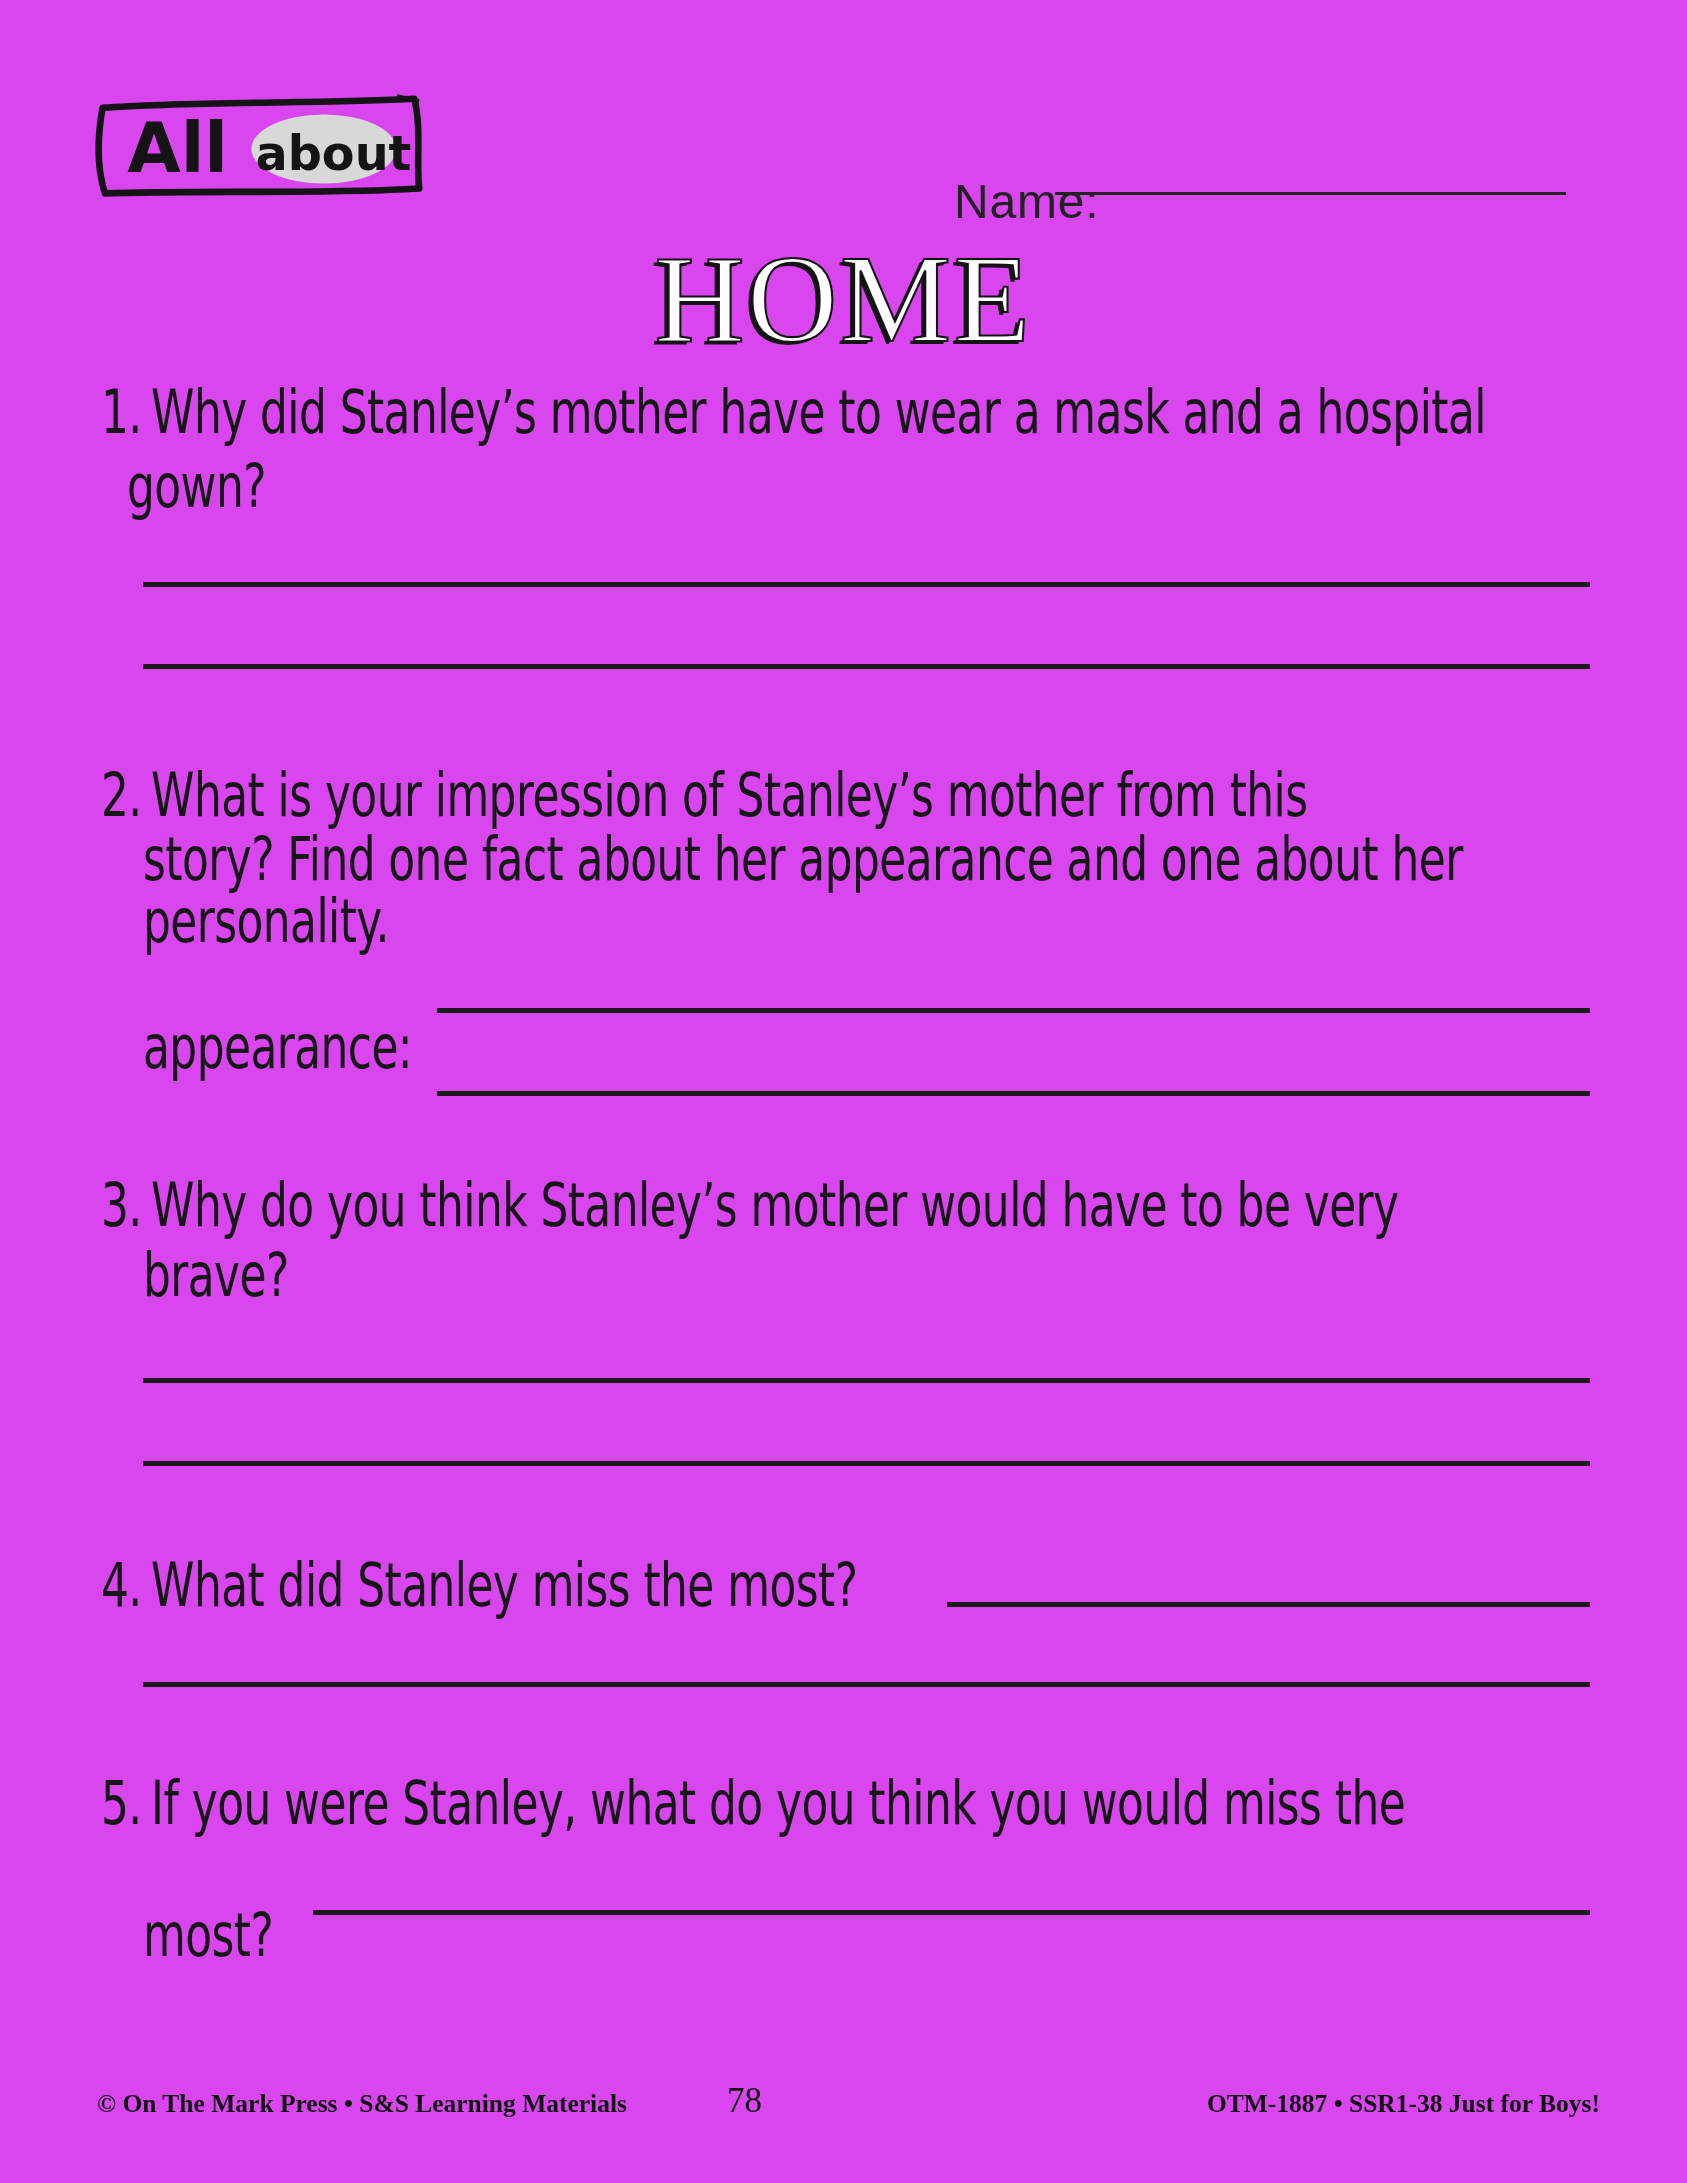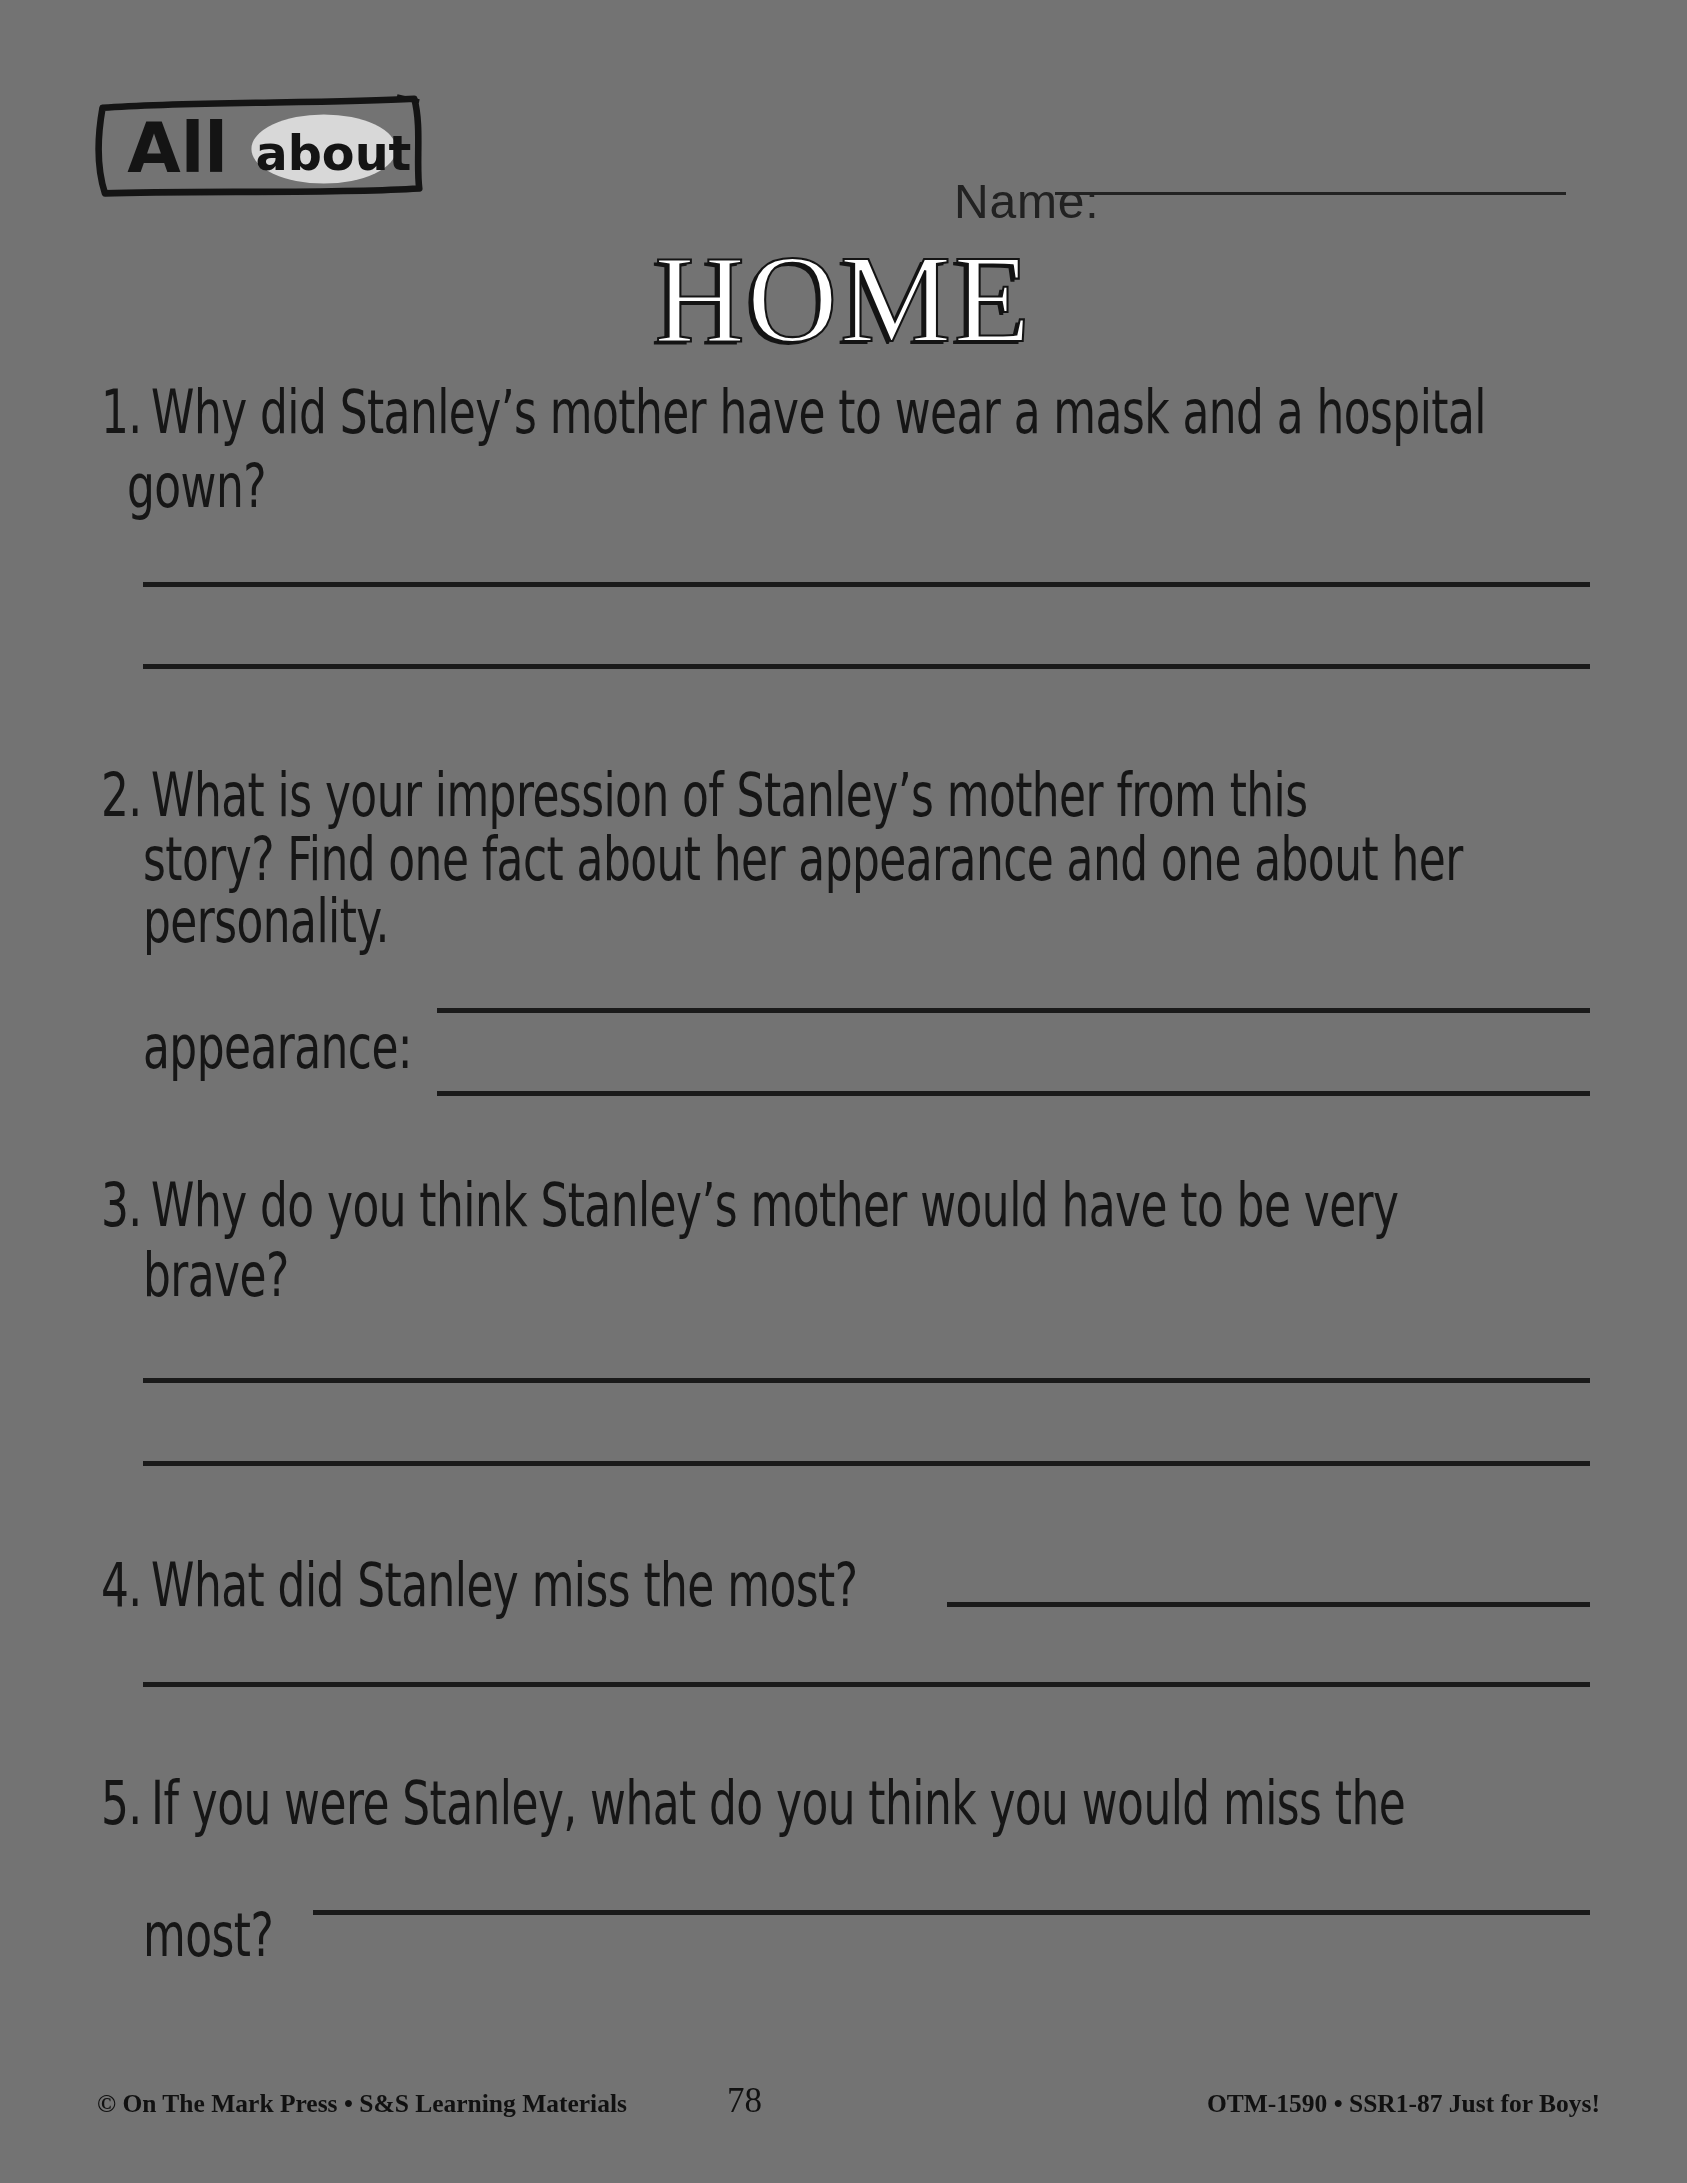--- a/index.html
+++ b/index.html
@@ -1,20 +1,20 @@
 <!DOCTYPE html>
 <html style="font-size:13px"><head>
 <meta charset="utf-8">
 <style>
   html,body { margin:0; padding:0; background:#ffffff; }
   .page {
     position: relative;
     width: 1687px;
     height: 2183px;
-    background: #737373;
+    background: #d946ef;
     overflow: hidden;
     font-family: "DejaVu Sans", sans-serif;
   }
 
   
   .hand {
     display: inline-block;
     transform: scaleX(0.72);
     transform-origin: 0 0;
     white-space: nowrap;
@@ -160,16 +160,16 @@
   <div class="qline" style="left:101px; top:1770px;">
     <span class="hand"><span class="num">5.</span><span>If you were Stanley, what do you think you would miss the</span></span>
   </div>
   <div class="qline" style="left:143px; top:1858px;margin-top:44px;">
     <span class="hand">most?</span>
   </div>
   <div class="rule" style="left:313px; top:1910px; width:1277px;"></div>
 
   <div class="footer-text footer-left">© On The Mark Press • S&amp;S Learning Materials</div>
   <div class="page-number">78</div>
-  <div class="footer-text footer-right">OTM-1590 • SSR1-87 Just for Boys!</div>
+  <div class="footer-text footer-right">OTM-1887 • SSR1-38 Just for Boys!</div>
 
 </div>
 
 
 </body></html>

